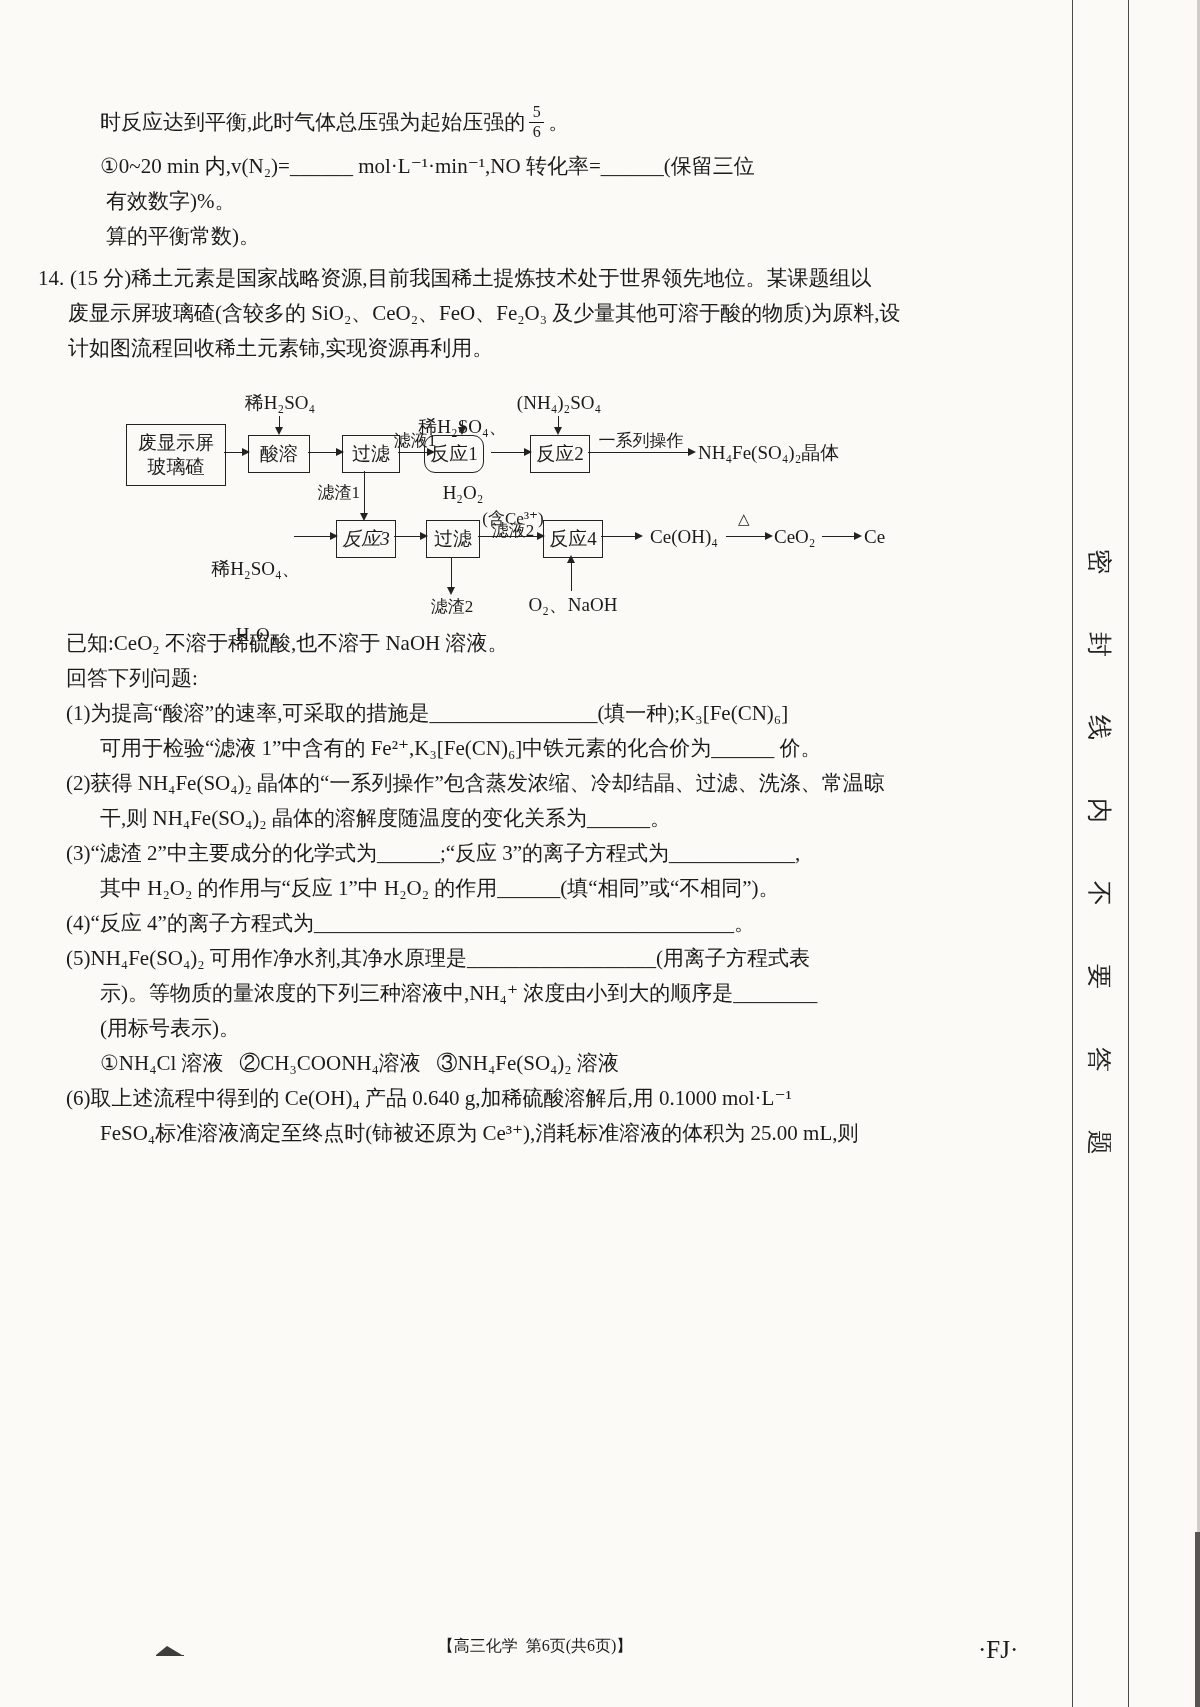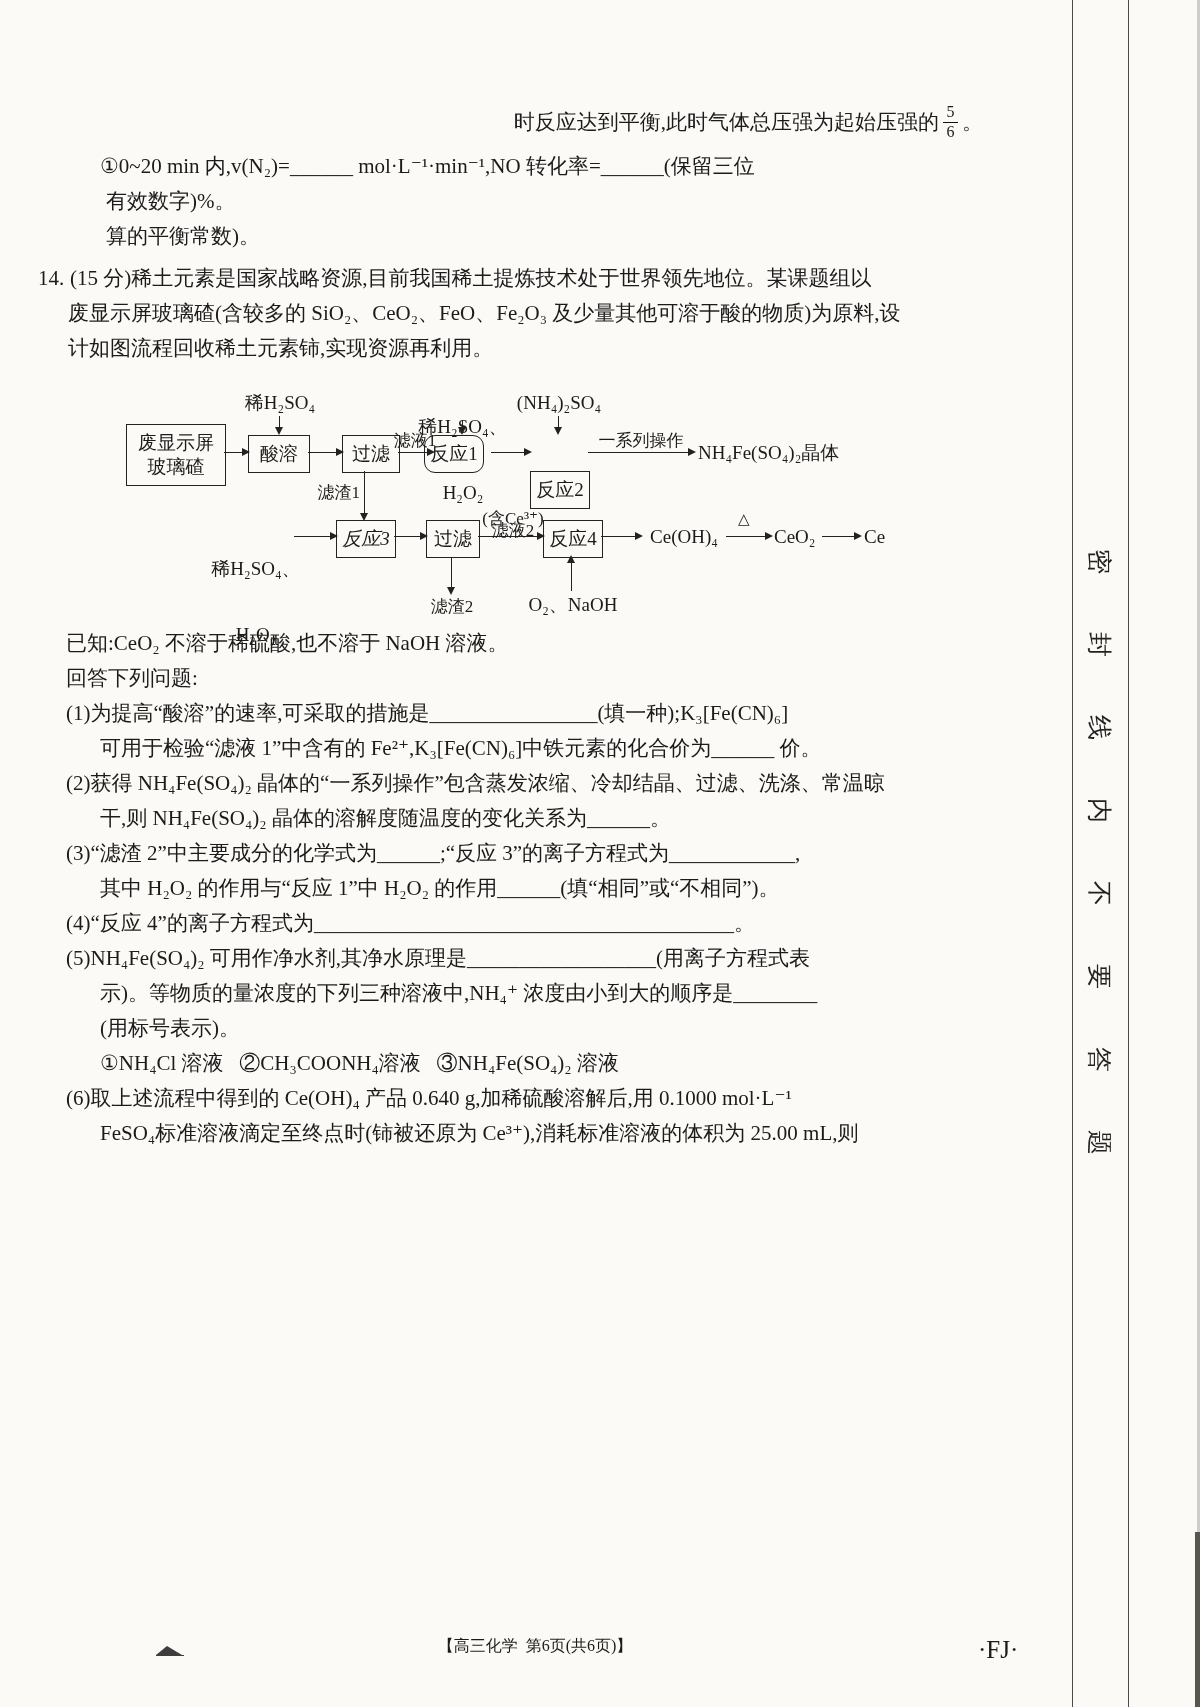--- a/index.html
+++ b/index.html
@@ -10,21 +10,21 @@
     font-family:"Liberation Serif","DejaVu Serif",serif;
     color:#1b1b1b;
     overflow:hidden;
   }
   .content { position:absolute; left:38px; top:95px; width:945px; font-size:21px; }
   .ln { line-height:35px; white-space:pre; }
   .ind28 { padding-left:28px; }
   .ind30 { padding-left:30px; }
   .ind62 { padding-left:62px; }
   .ind68 { padding-left:68px; }
-  .frac-line { height:54px; display:flex; align-items:center;justify-content:flex-end; }
+  .frac-line { height:54px; display:flex; align-items:center; }
   .frac { display:inline-flex; flex-direction:column; align-items:center; line-height:1.05; font-size:16px; margin:0 4px; }
   .frac .bar { width:15px; border-top:1.6px solid #111; margin:1px 0; }
   .q14head { display:flex; line-height:36px; margin-top:6px; white-space:pre; }
   .qnum { width:32px; flex:0 0 32px; }
 
   
   .flow { position:relative; height:242px; width:882px; margin:10px 0 8px 60px; font-size:19px; }
   .fbox {
     position:absolute; border:1.6px solid #222;
     display:flex; flex-direction:column; align-items:center; justify-content:center;
@@ -94,21 +94,21 @@
     <div class="va down" style="left:364px; top:44px; height:13px;"></div>
     <div class="va down" style="left:460px; top:40px; height:17px;"></div>
 
     <div class="fbox" style="left:28px; top:48px; width:98px; height:60px;">
       <div>废显示屏</div>
       <div>玻璃碴</div>
     </div>
     <div class="fbox" style="left:150px; top:59px; width:60px; height:36px;">酸溶</div>
     <div class="fbox" style="left:244px; top:59px; width:56px; height:36px;">过滤</div>
     <div class="fbox" style="left:326px; top:59px; width:58px; height:36px;border-radius:11px;">反应1</div>
-    <div class="fbox" style="left:432px; top:59px; width:58px; height:36px;margin-top:36px;">反应2</div>
+    <div class="fbox" style="left:432px; top:59px; width:58px; height:36px;">反应2</div>
 
     <div class="ha" style="left:126px; top:76px; width:24px;"></div>
     <div class="ha" style="left:210px; top:76px; width:34px;"></div>
     <div class="ha" style="left:300px; top:76px; width:35px;"></div>
     <div class="flabel sm" style="left:294px; top:54px; width:46px;">滤液1</div>
     <div class="ha" style="left:393px; top:76px; width:39px;"></div>
     <div class="ha" style="left:490px; top:76px; width:106px;"></div>
     <div class="flabel sm" style="left:492px; top:54px; width:102px;">一系列操作</div>
     <div class="flabel" style="left:600px; top:66px; width:220px; text-align:left;">NH₄Fe(SO₄)₂晶体</div>
 

